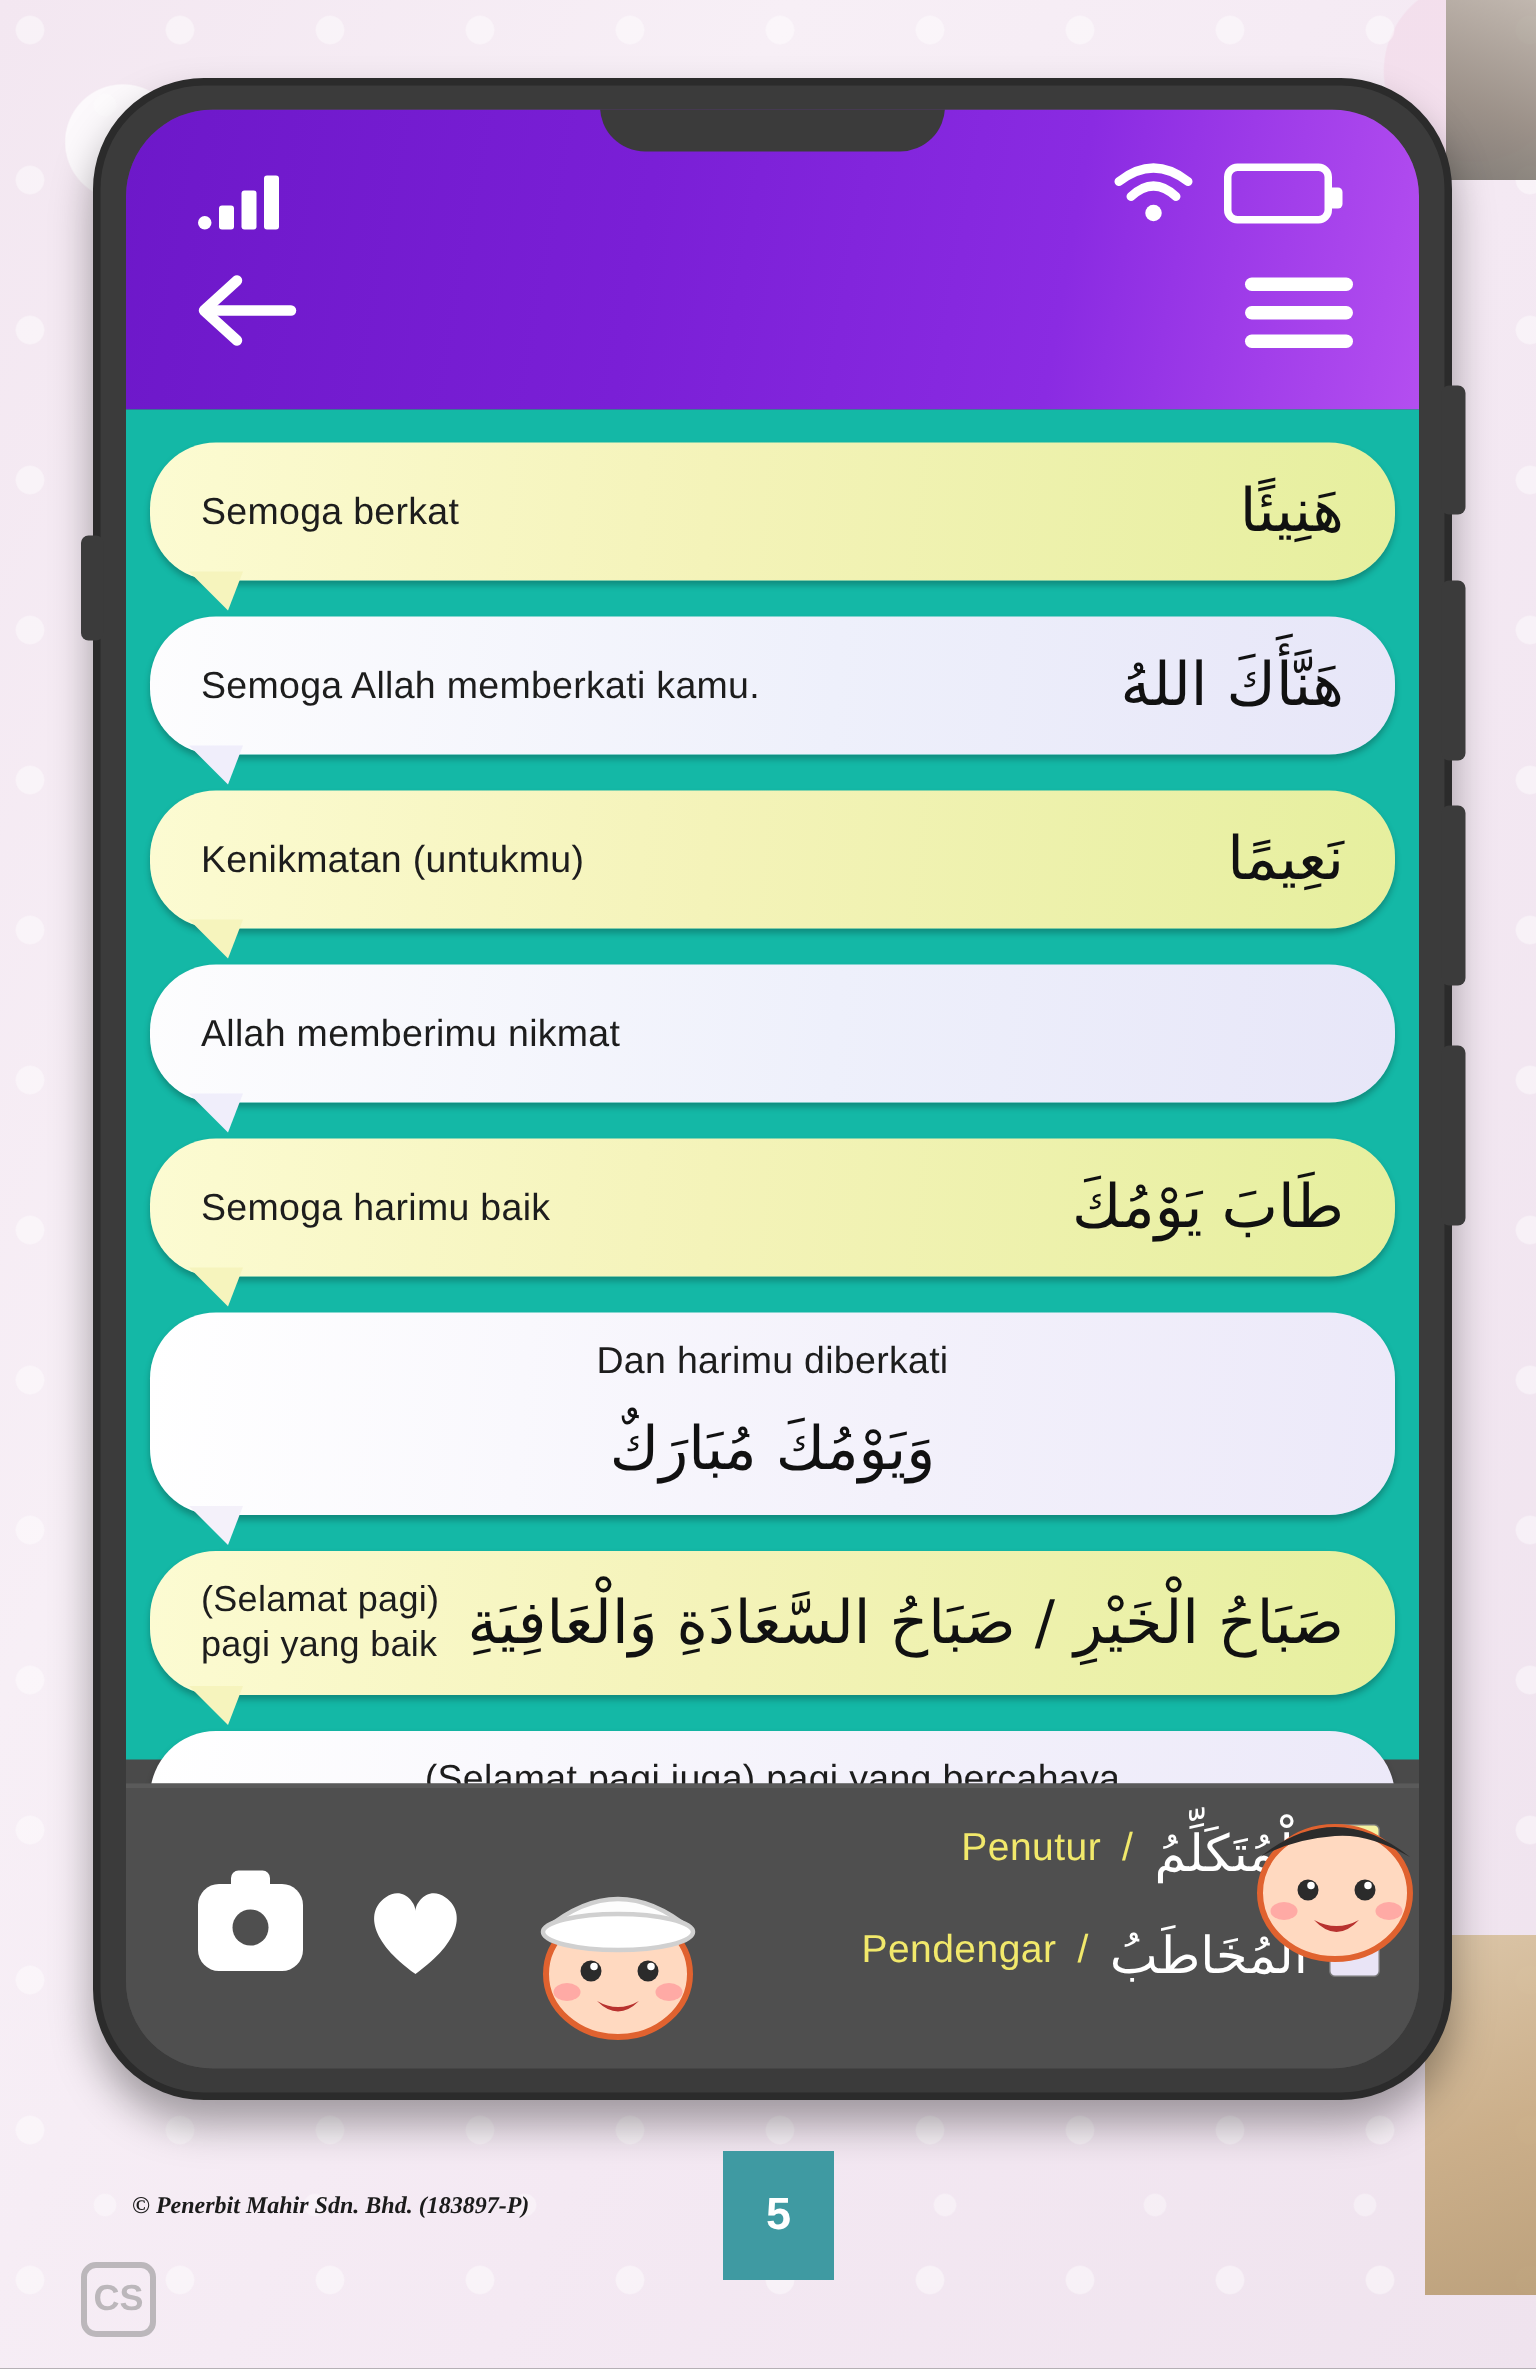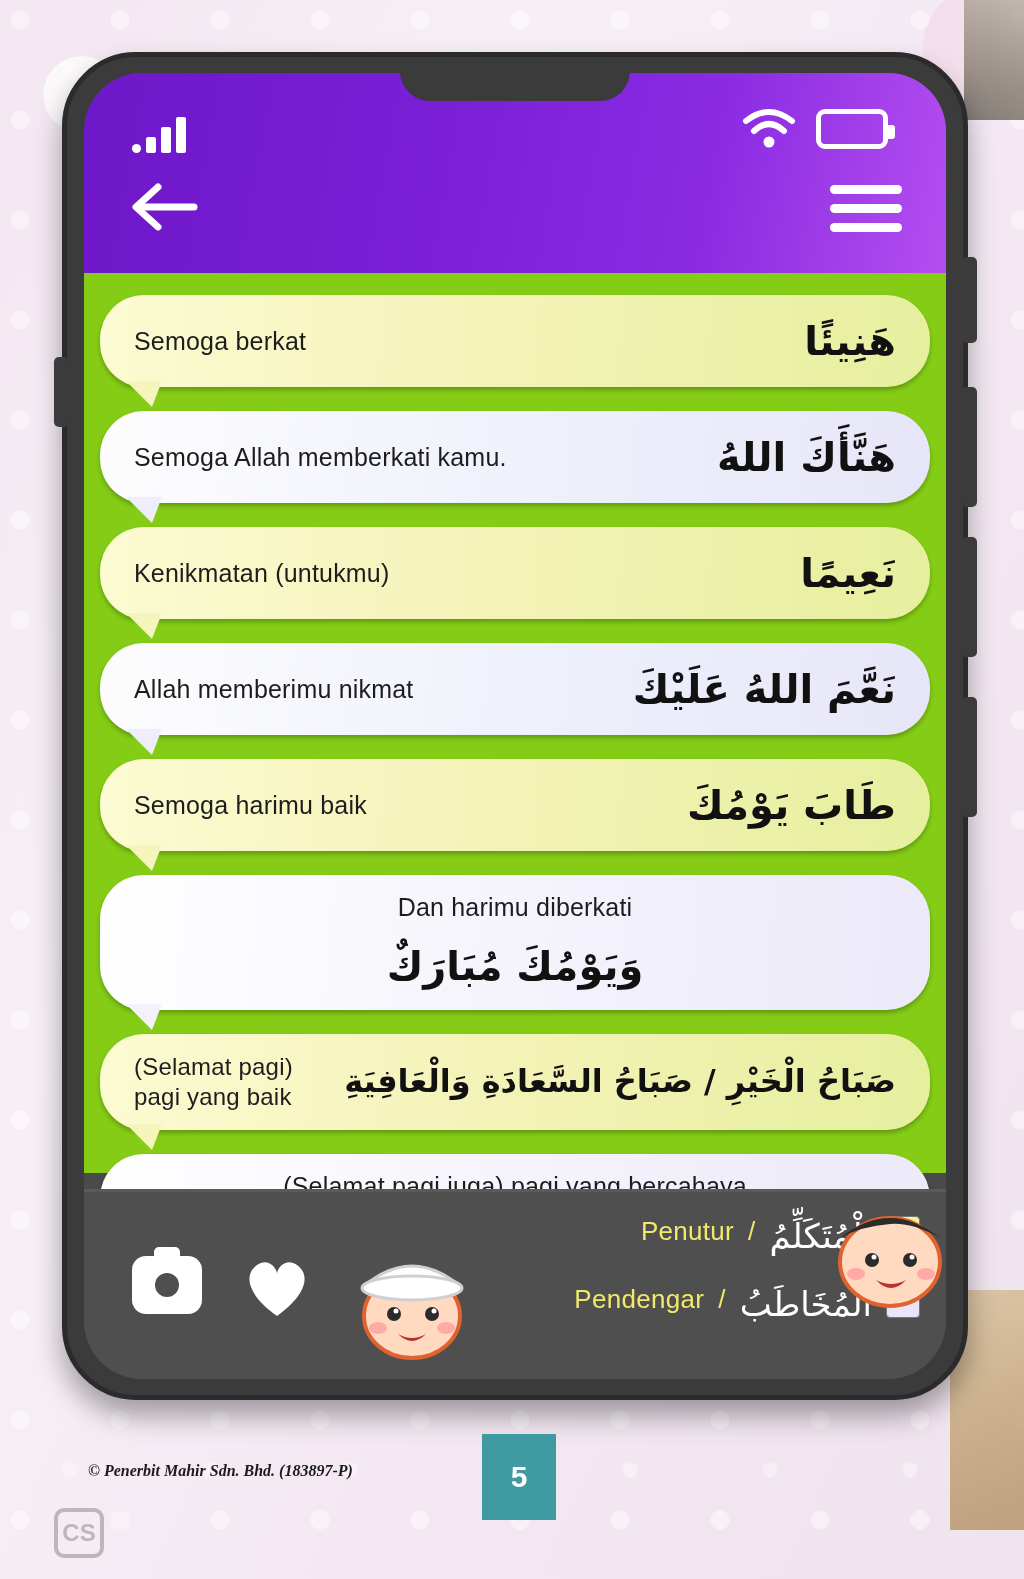--- a/index.html
+++ b/index.html
@@ -89,41 +89,41 @@
     content:""; position:absolute; right:-12px; top:11px; width:8px; height:14px;
     background:#fff; border-radius:0 3px 3px 0;
   }
   .back-arrow{ position:absolute; left:44px; top:104px; width:74px; height:60px; }
   .hamburger{ position:absolute; right:44px; top:112px; width:72px; height:50px; }
   .hamburger i{ display:block; height:9px; background:#fff; border-radius:5px; margin-bottom:10px; }
 
   
   .chat{
     position:relative;
-    background:#84cc16;
+    background:#14b8a6;
     padding:22px 16px 10px 16px;
     height:900px;
   }
   .row{ position:relative; margin-bottom:24px; }
   .bubble{
     position:relative;
     border-radius:44px;
     padding:18px 34px;
     min-height:92px;
     display:flex; align-items:center; justify-content:space-between; gap:18px;
     box-shadow:0 3px 4px rgba(0,0,0,.25);
   }
   .bubble .mly{
     font-size:25px; color:#1d1d1d; line-height:1.15; letter-spacing:.2px;
   }
   .bubble .ar{
     font-family:"DejaVu Sans", serif;
-    font-size:40px; color:#111; direction:rtl; white-space:nowrap; line-height:1.3;font-weight:bold;
-  }
-  .bubble .ar.small{ font-size:32px; }
+    font-size:40px; color:#111; direction:rtl; white-space:nowrap; line-height:1.3;
+  }
+  .bubble .ar.small{ font-size:40px; }
   
   .bubble:after{
     content:""; position:absolute; left:26px; bottom:-20px;
     width:0; height:0;
     border-left:26px solid transparent;
     border-right:10px solid transparent;
     border-top:26px solid var(--tail);
   }
   .speaker{ --tail:#f6f4bd; background:linear-gradient(95deg,#fcfbd2 0%,#f4f3b9 45%,#e6ef9e 100%); }
   .listener{ --tail:#f0eefb; background:linear-gradient(95deg,#fdfdfe 0%,#eef0fb 55%,#e7e6f8 100%); }
@@ -264,21 +264,20 @@
       <div class="row">
         <div class="bubble speaker">
           <span class="mly">Kenikmatan (untukmu)</span>
           <span class="ar">نَعِيمًا</span>
         </div>
       </div>
 
       <div class="row">
         <div class="bubble listener">
           <span class="mly">Allah memberimu nikmat</span>
-          <span class="ar">نَعَّمَ اللهُ عَلَيْكَ</span>
         </div>
       </div>
 
       <div class="row">
         <div class="bubble speaker">
           <span class="mly">Semoga harimu baik</span>
           <span class="ar">طَابَ يَوْمُكَ</span>
         </div>
       </div>
 

